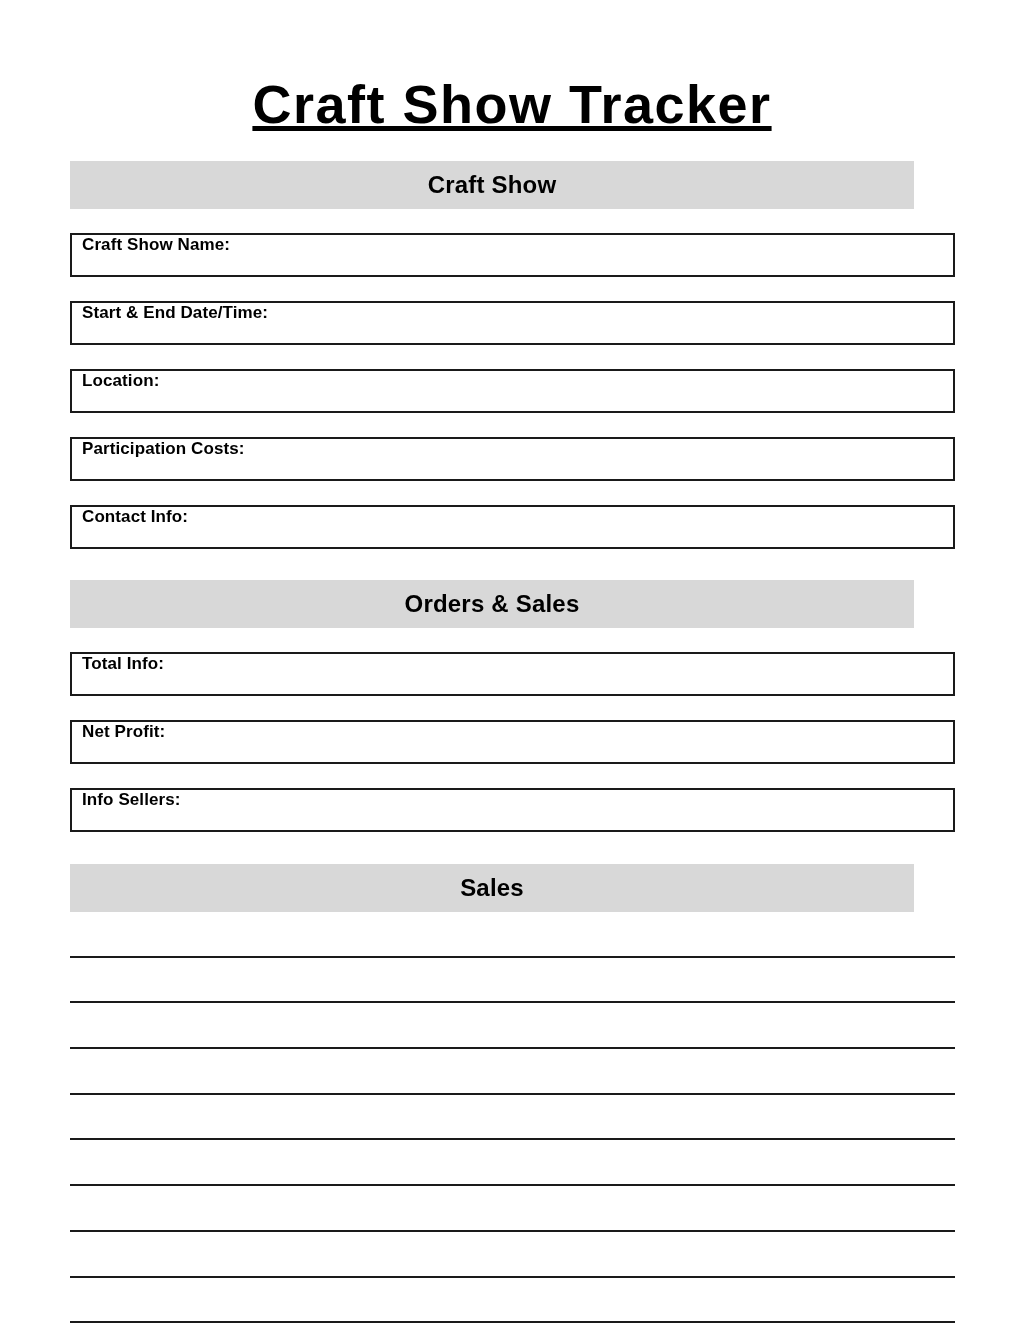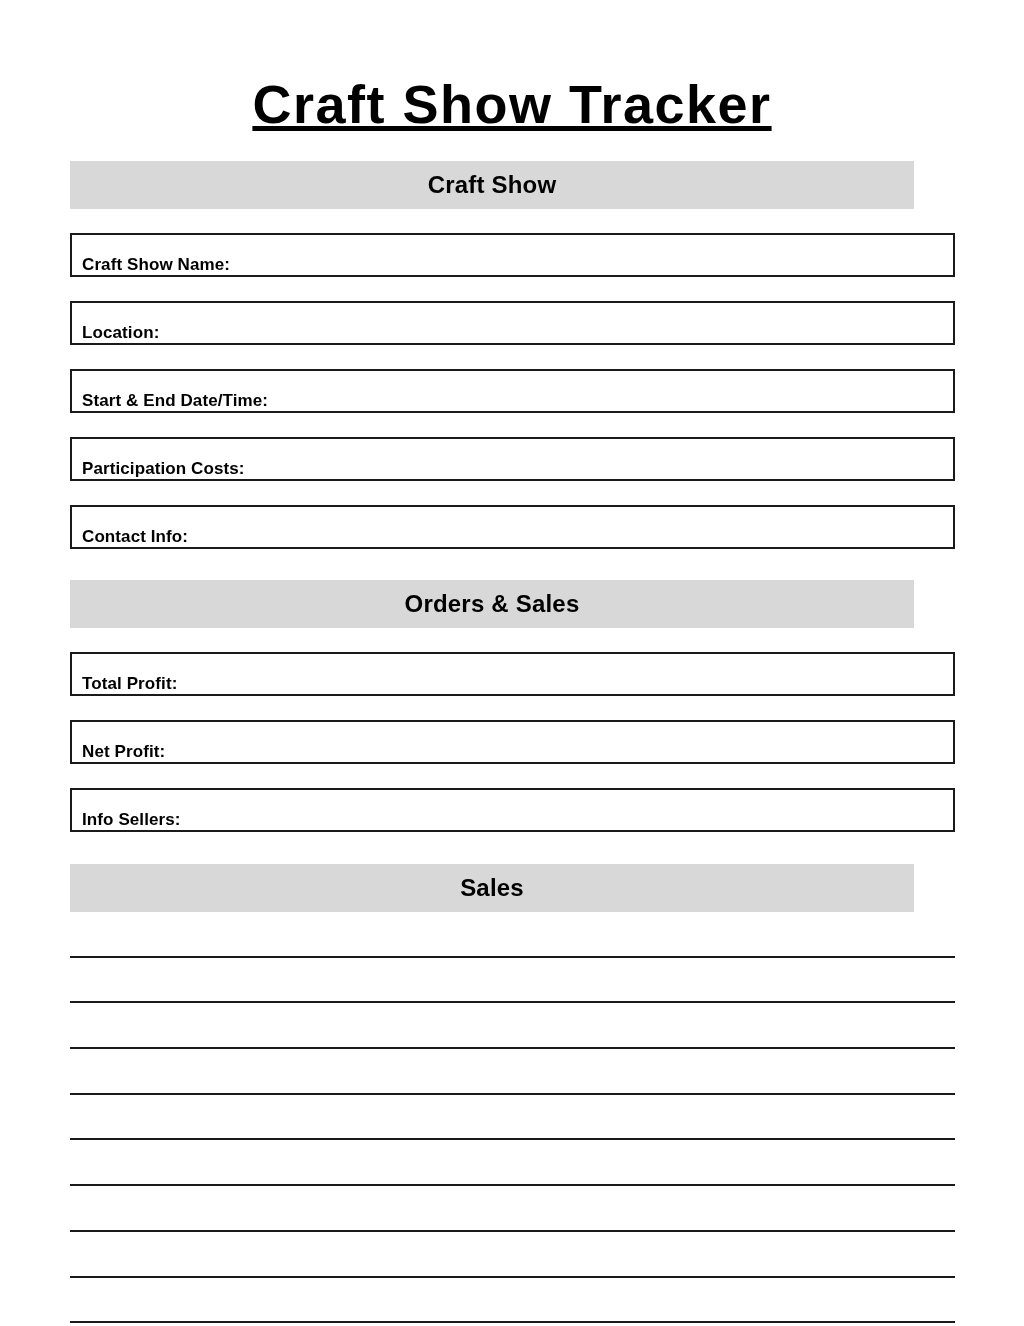--- a/index.html
+++ b/index.html
@@ -65,21 +65,21 @@
   .field-list {
     margin-top: 12px;
   }
   .field-row {
     box-sizing: border-box;
     width: 885px;
     height: 44px;
     border: 2px solid #1a1a1a;
     background: #ffffff;
     display: flex;
-    align-items: flex-end;
+    align-items: flex-start;
     margin-bottom: 8px;
     margin-top: 24px;
   }
   .field-row:last-child {
     margin-bottom: 0;
   }
   .field-label {
     padding-left: 10px;
     font-size: 17px;
     font-weight: 700;
@@ -116,41 +116,41 @@
 
   <div class="content">
 
     <div class="section">
       <div class="section-header">Craft Show</div>
       <div class="field-list">
         <div class="field-row">
           <span class="field-label">Craft Show Name:</span>
         </div>
         <div class="field-row">
-          <span class="field-label">Location:</span>
+          <span class="field-label">Start &amp; End Date/Time:</span>
         </div>
         <div class="field-row">
-          <span class="field-label">Start &amp; End Date/Time:</span>
+          <span class="field-label">Location:</span>
         </div>
         <div class="field-row">
           <span class="field-label">Participation Costs:</span>
         </div>
         <div class="field-row">
           <span class="field-label">Contact Info:</span>
         </div>
       </div>
     </div>
 
     <div class="group-gap"></div>
 
     <div class="section">
       <div class="section-header">Orders &amp; Sales</div>
       <div class="field-list">
         <div class="field-row">
-          <span class="field-label">Total Profit:</span>
+          <span class="field-label">Total Info:</span>
         </div>
         <div class="field-row">
           <span class="field-label">Net Profit:</span>
         </div>
         <div class="field-row">
           <span class="field-label">Info Sellers:</span>
         </div>
       </div>
     </div>
 

